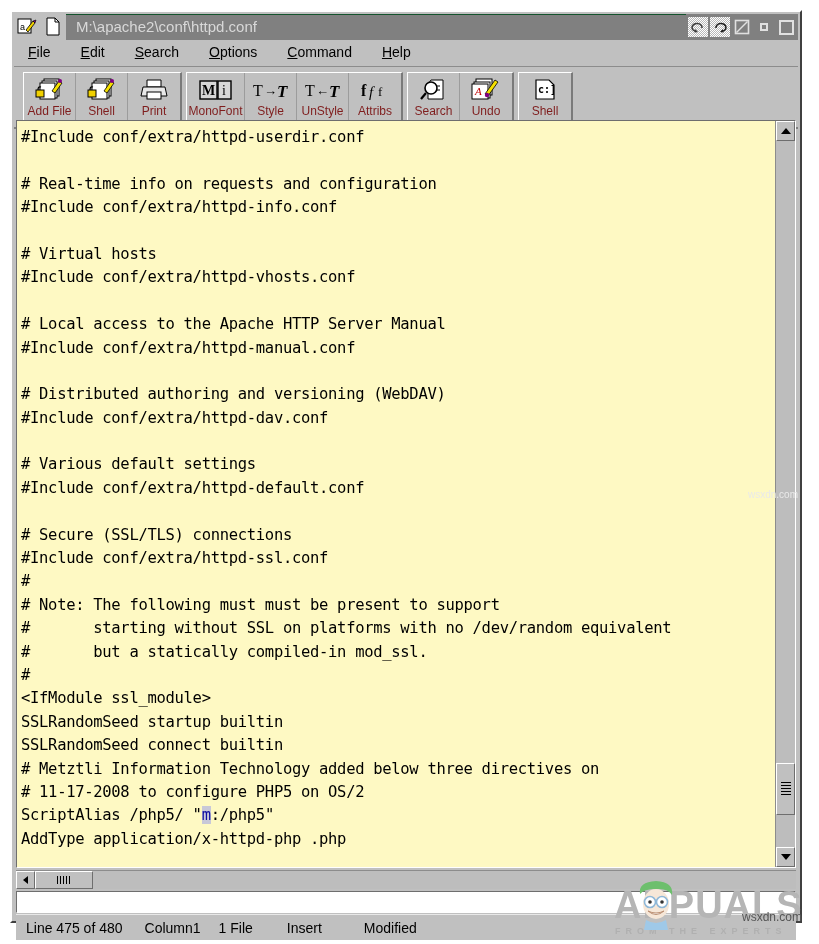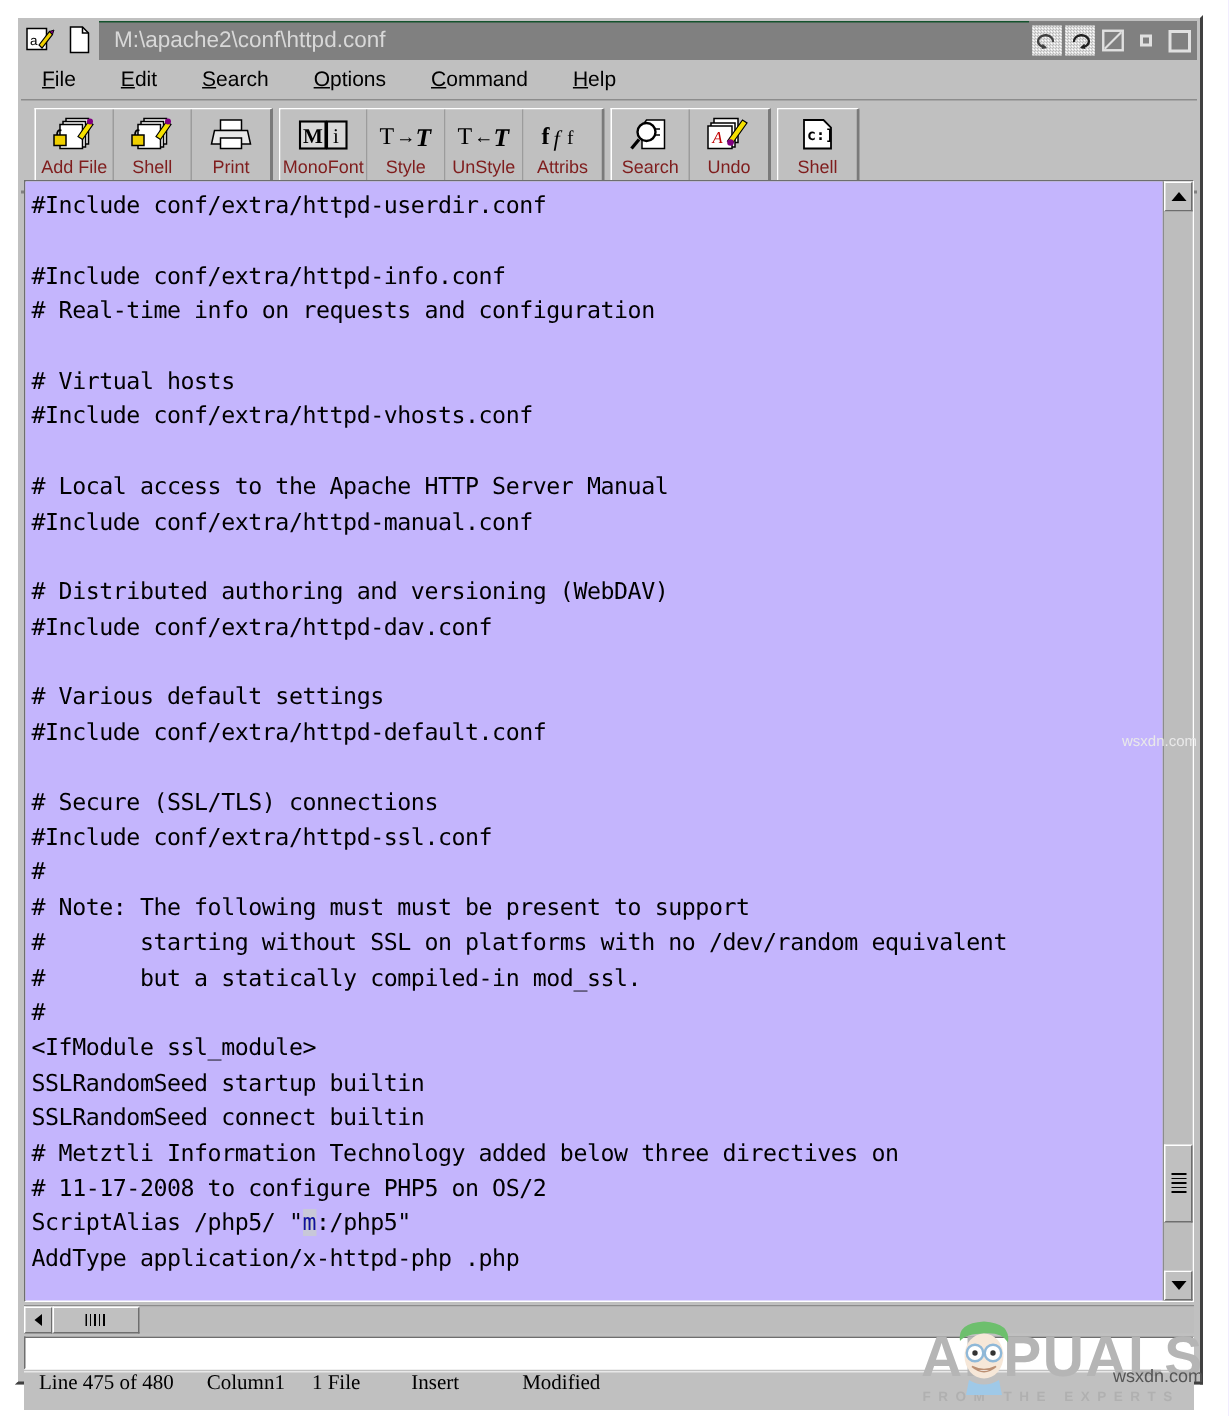--- a/index.html
+++ b/index.html
@@ -179,21 +179,21 @@
     background: #ffffff;
     border-top: 1px solid #6e6e6e;
     border-left: 1px solid #6e6e6e;
     border-right: 1px solid #ffffff;
     border-bottom: 1px solid #ffffff;
     box-sizing: border-box;
     display: flex;
   }
   #text-area {
     flex: 1 1 auto;
-    background: #c4b5fd;
+    background: #fef9c3;
     overflow: hidden;
     padding: 5px 0 0 4px;
     box-sizing: border-box;
     position: relative;
   }
   .code-line {
     font-family: "DejaVu Sans Mono", "Liberation Mono", monospace;
     font-size: 15.5px;
     line-height: 23.4px;
     color: #000000;
@@ -346,22 +346,22 @@
   
   #statusbar {
     position: absolute;
     left: 4px;
     top: 902px;
     width: 780px;
     height: 26px;
     background: #c0c0c0;
     box-sizing: border-box;
     display: flex;
-    align-items: flex-start;
-    font-family: Liberation Serif, serif;
+    align-items: center;
+    font-family: Liberation Sans, sans-serif;
     font-size: 14px;
     color: #000;
     padding-left: 10px;
     border-top: 1px solid #e8e8e8;
   }
   .st-cell { white-space: pre; }
   #st-line     { margin-right: 22px; }
   #st-colword  { }
   #st-colval   { margin-right: 18px; }
   #st-files    { margin-right: 34px; }
@@ -610,22 +610,22 @@
         <div class="lbl">Shell</div>
       </div>
     </div>
 
   </div>
 
   <div id="editor-wrap">
     <div id="text-area">
         <div class="code-line">#Include conf/extra/httpd-userdir.conf</div>
         <div class="code-line"> </div>
+        <div class="code-line"># Real-time info on requests and configuration</div>
         <div class="code-line">#Include conf/extra/httpd-info.conf</div>
-        <div class="code-line"># Real-time info on requests and configuration</div>
         <div class="code-line"> </div>
         <div class="code-line"># Virtual hosts</div>
         <div class="code-line">#Include conf/extra/httpd-vhosts.conf</div>
         <div class="code-line"> </div>
         <div class="code-line"># Local access to the Apache HTTP Server Manual</div>
         <div class="code-line">#Include conf/extra/httpd-manual.conf</div>
         <div class="code-line"> </div>
         <div class="code-line"># Distributed authoring and versioning (WebDAV)</div>
         <div class="code-line">#Include conf/extra/httpd-dav.conf</div>
         <div class="code-line"> </div>

